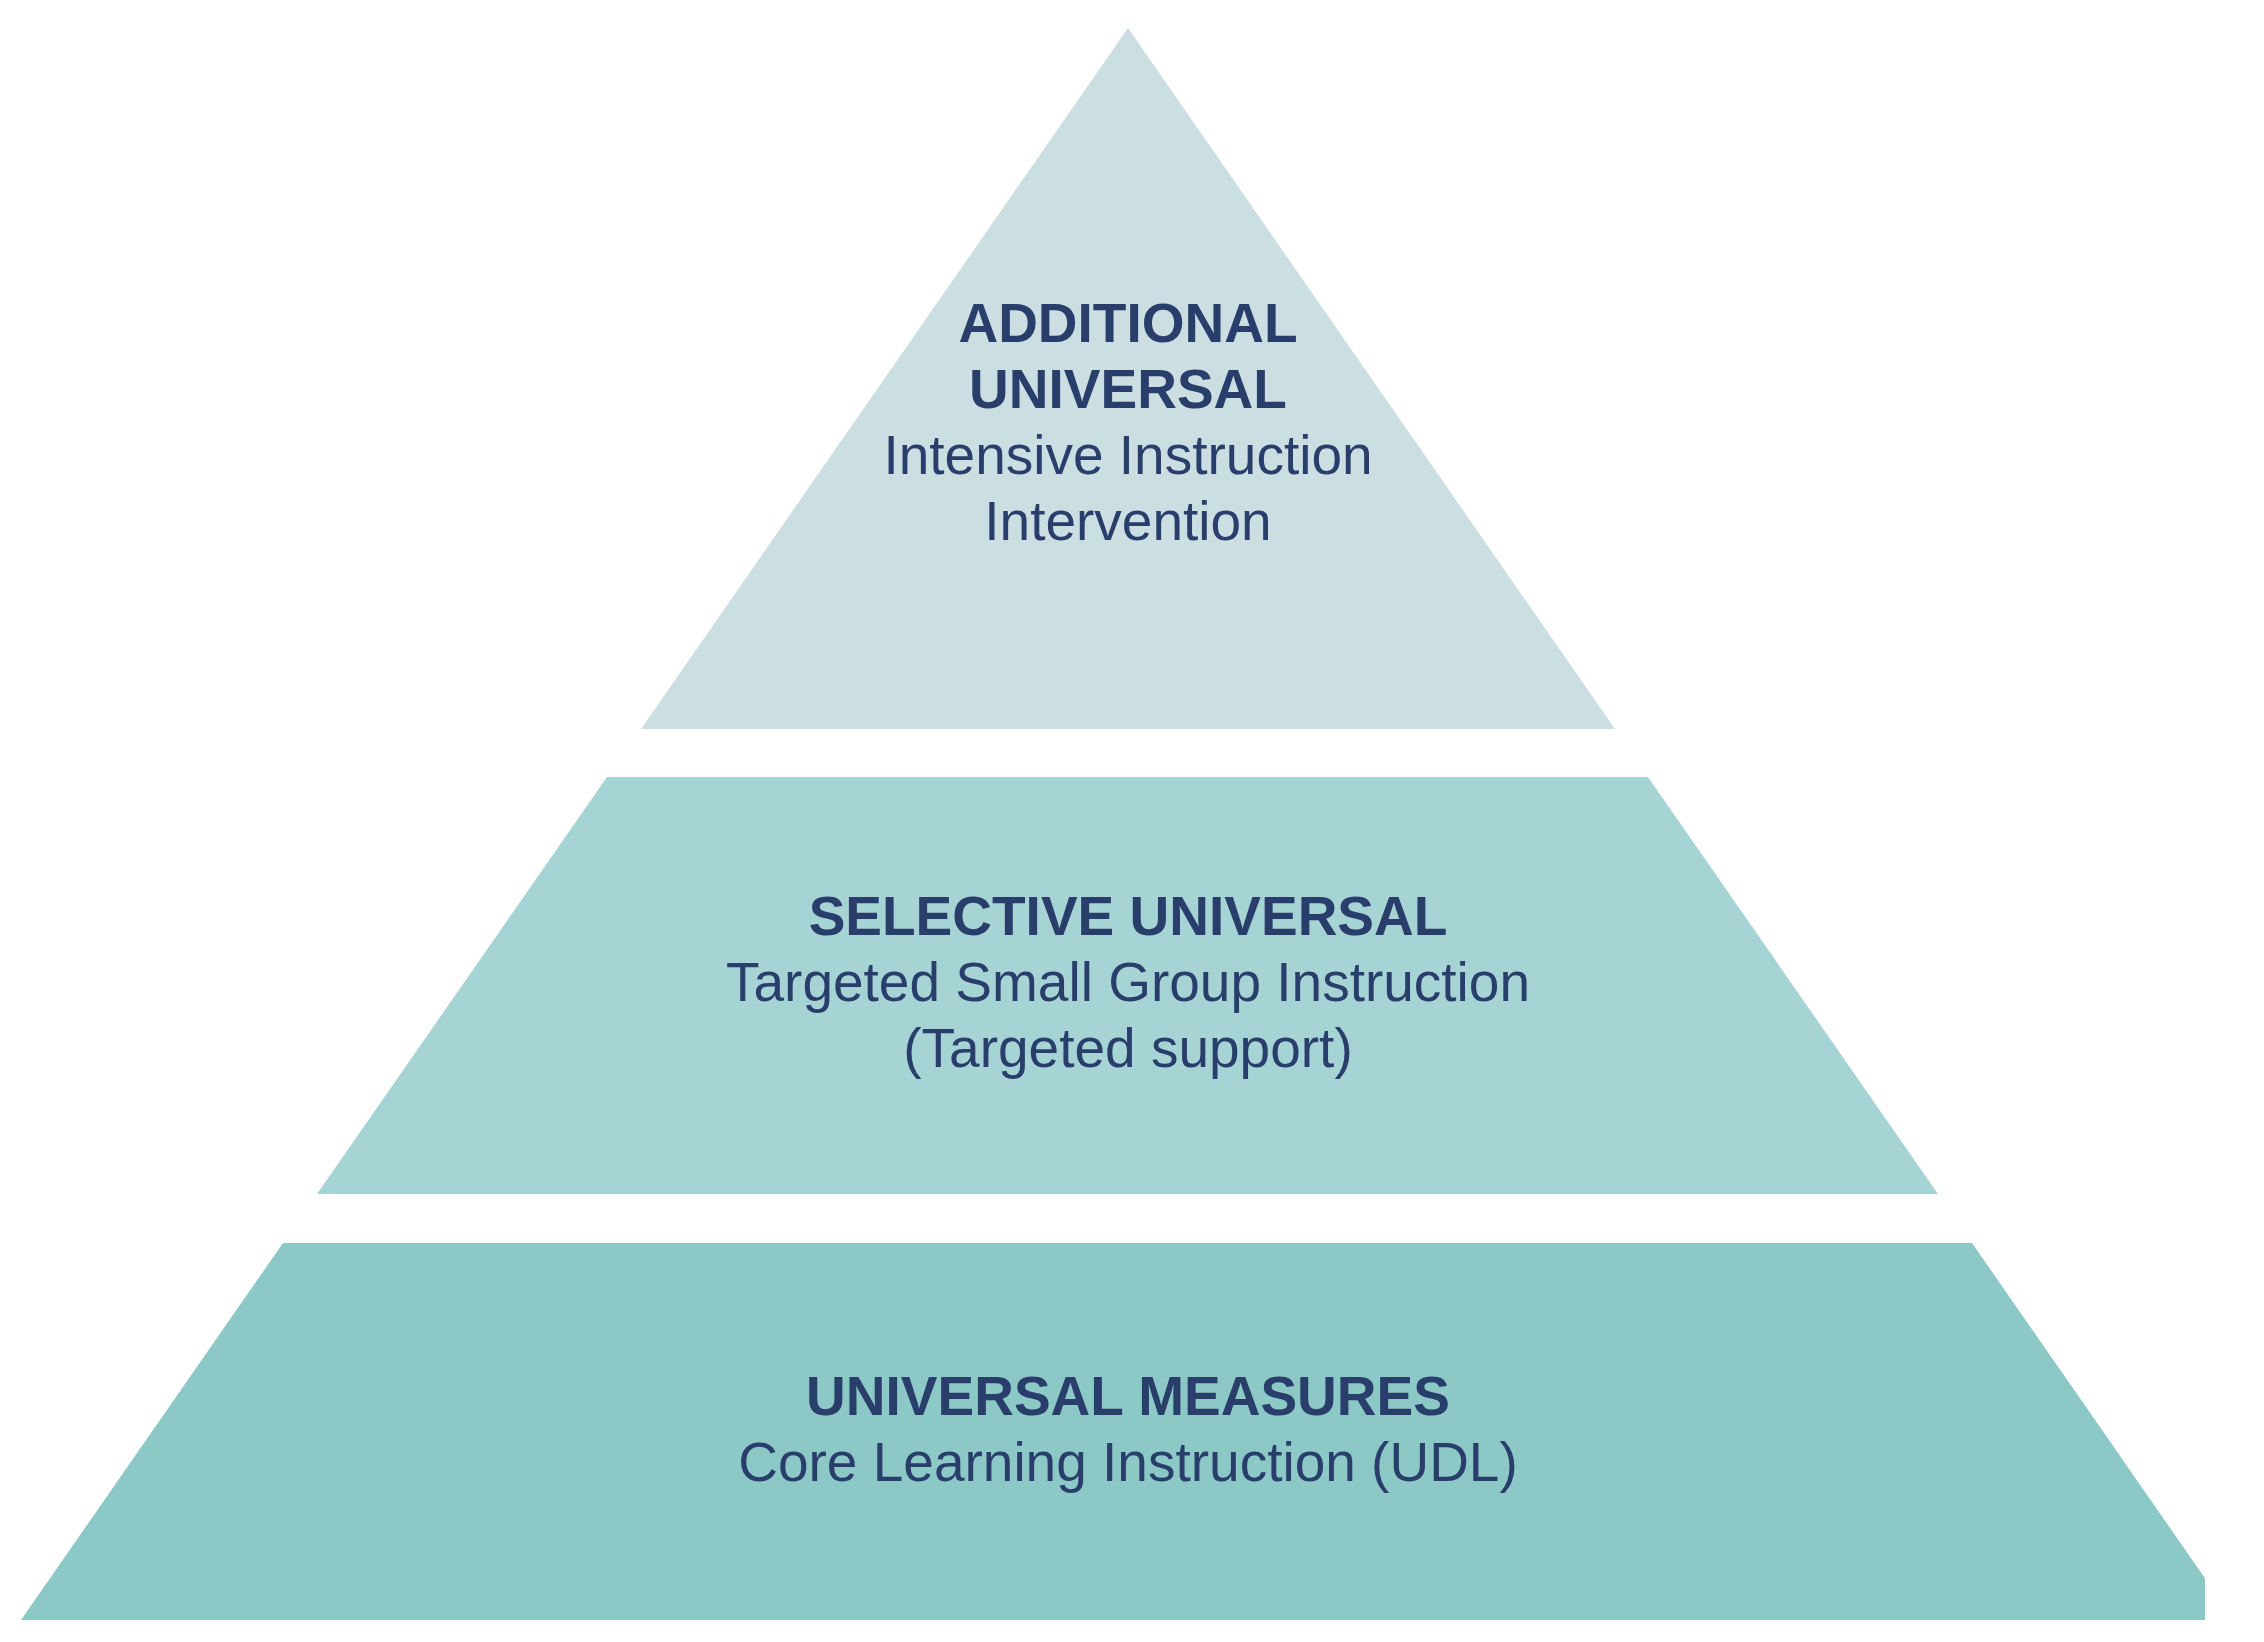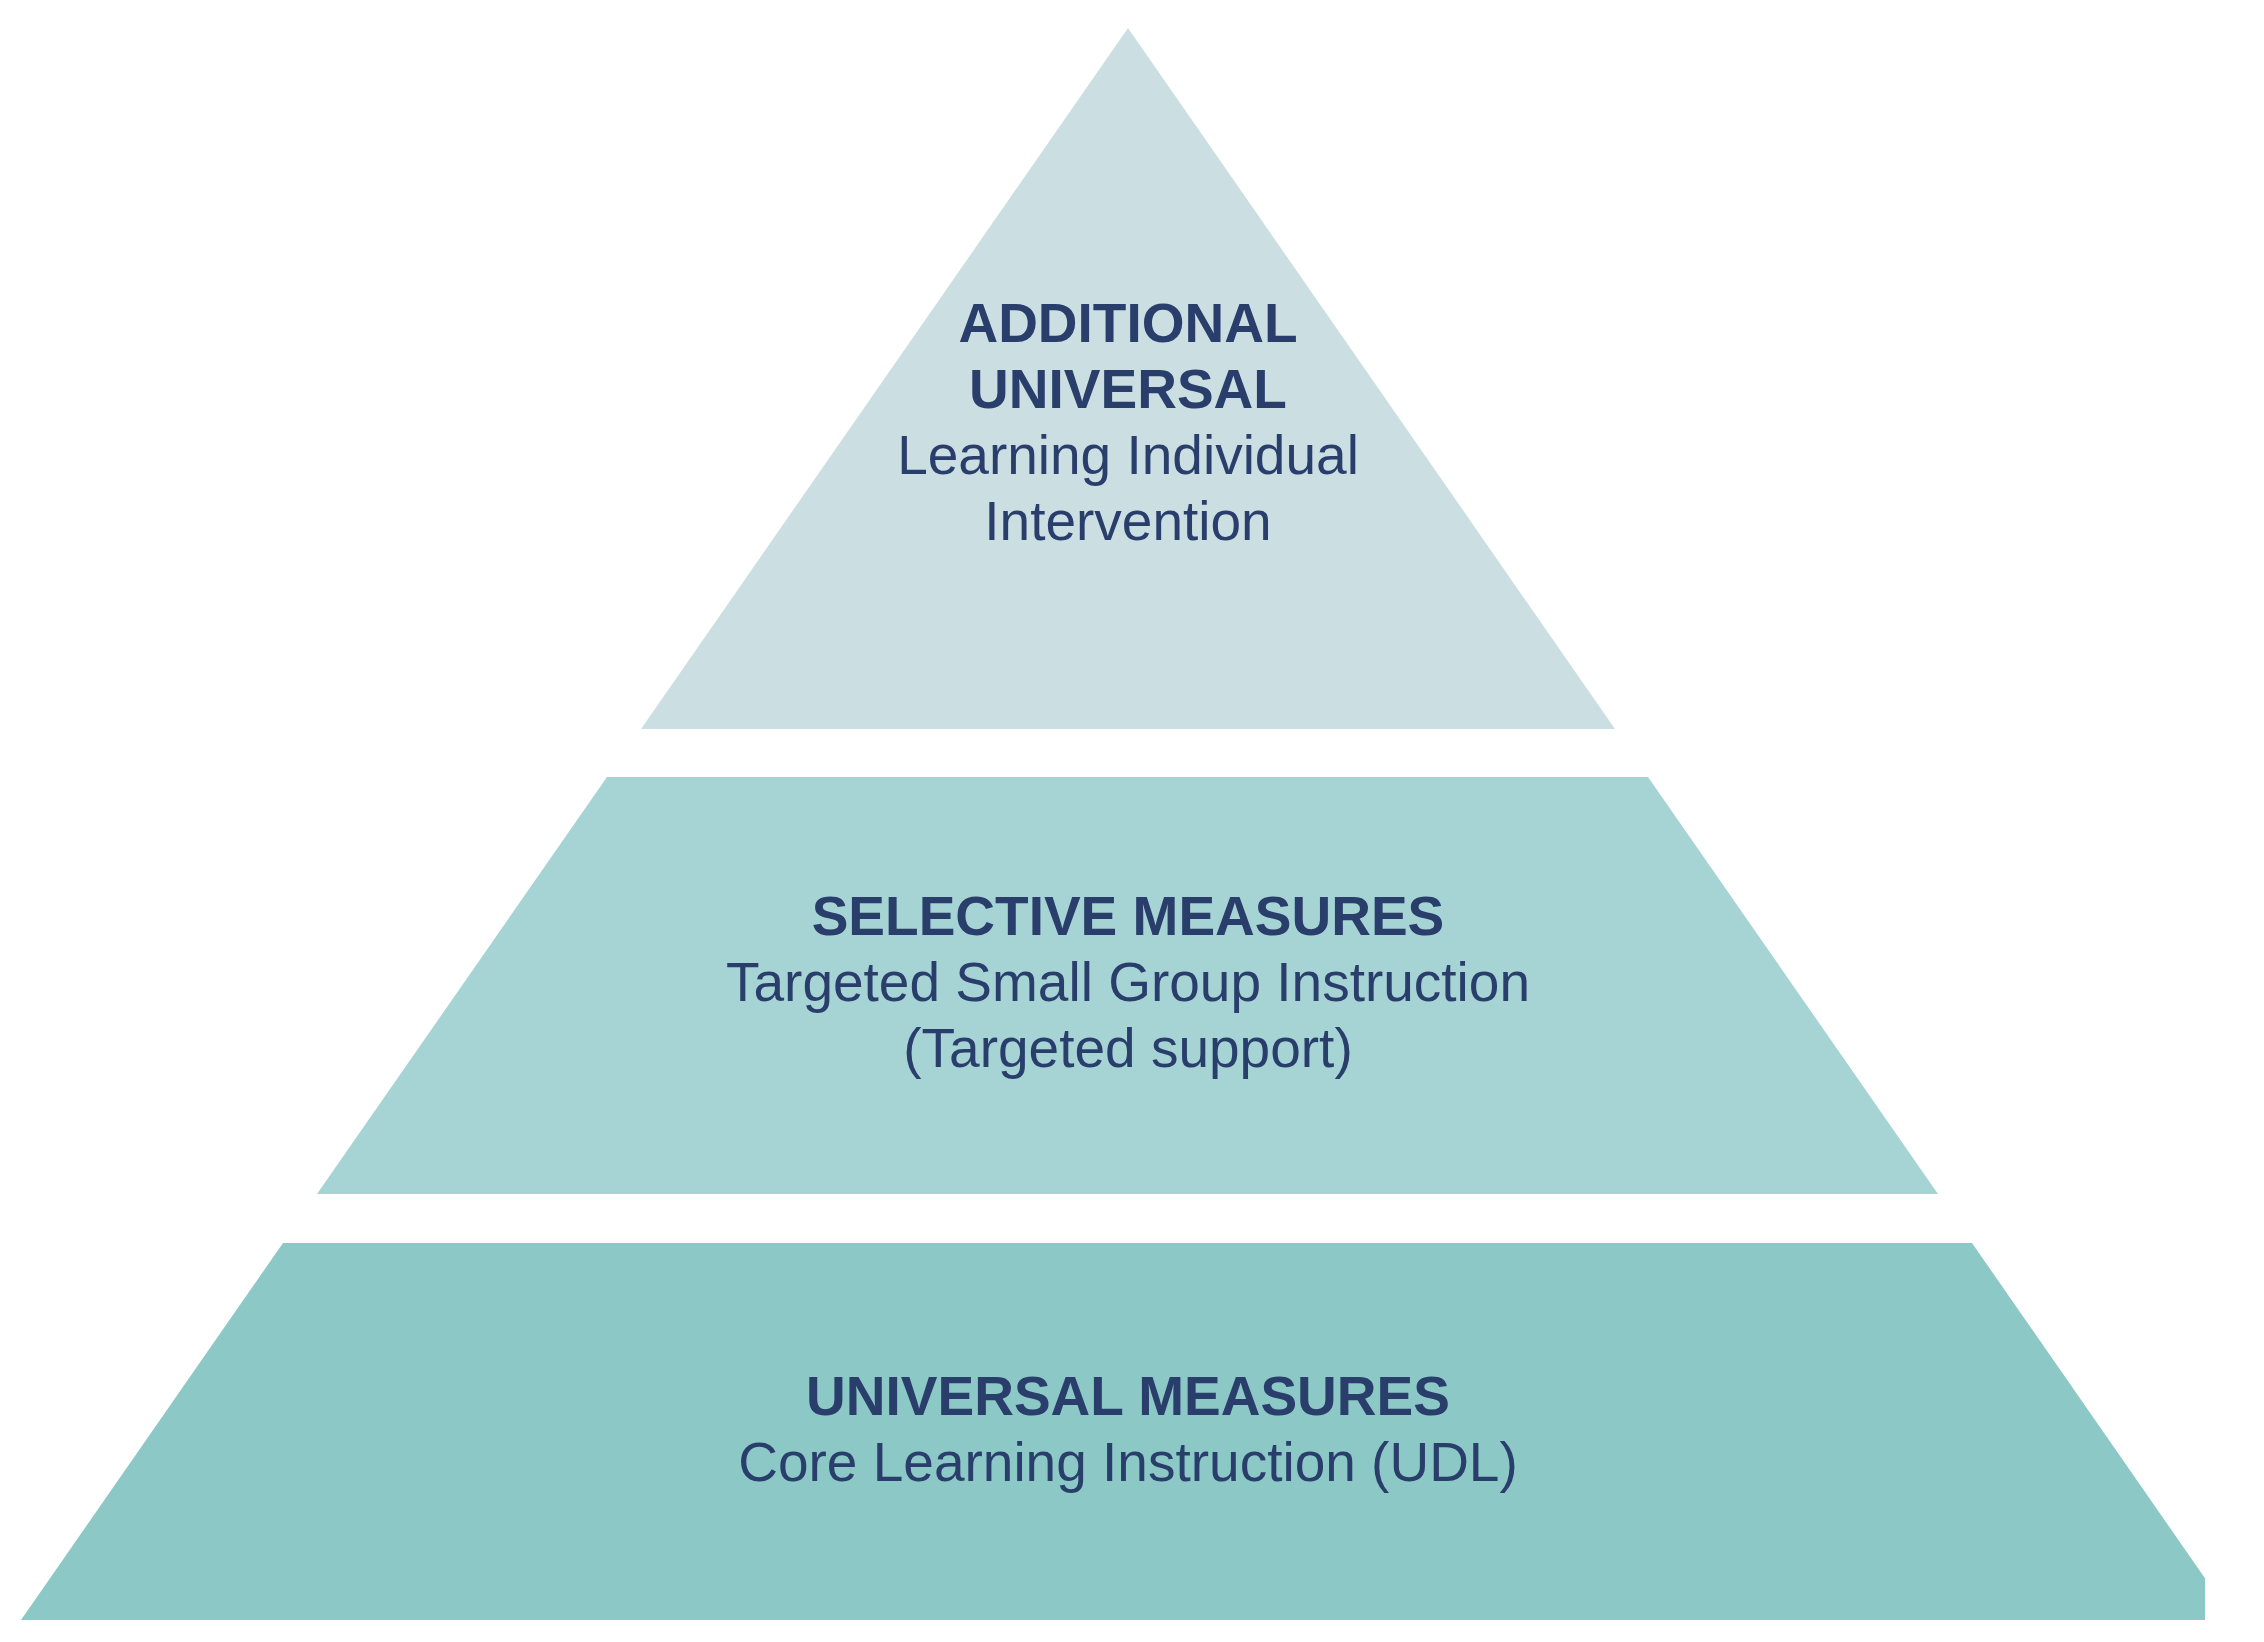--- a/index.html
+++ b/index.html
@@ -46,26 +46,26 @@
 
 <div class="canvas">
 
   <div class="shape shape--additional"></div>
   <div class="shape shape--selective"></div>
   <div class="shape shape--universal"></div>
 
   <div class="tier-text tier-text--additional">
     <div class="line line--title">ADDITIONAL</div>
     <div class="line line--title">UNIVERSAL</div>
-    <div class="line line--body">Learning Individual</div>
+    <div class="line line--body">Intensive Instruction</div>
     <div class="line line--body">Intervention</div>
   </div>
 
   <div class="tier-text tier-text--selective">
-    <div class="line line--title">SELECTIVE MEASURES</div>
+    <div class="line line--title">SELECTIVE UNIVERSAL</div>
     <div class="line line--body">Targeted Small Group Instruction</div>
     <div class="line line--body">(Targeted support)</div>
   </div>
 
   <div class="tier-text tier-text--universal">
     <div class="line line--title">UNIVERSAL MEASURES</div>
     <div class="line line--body">Core Learning Instruction (UDL)</div>
   </div>
 
 </div>

